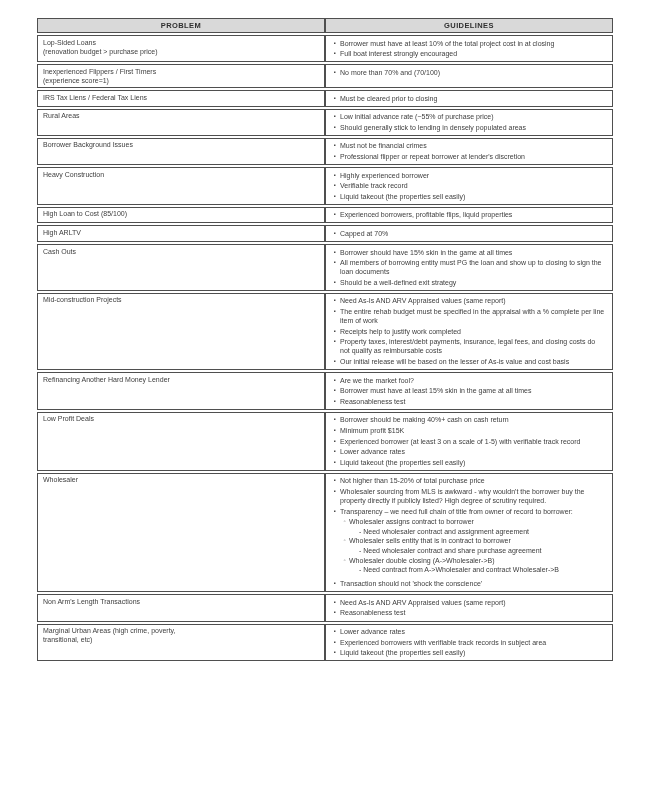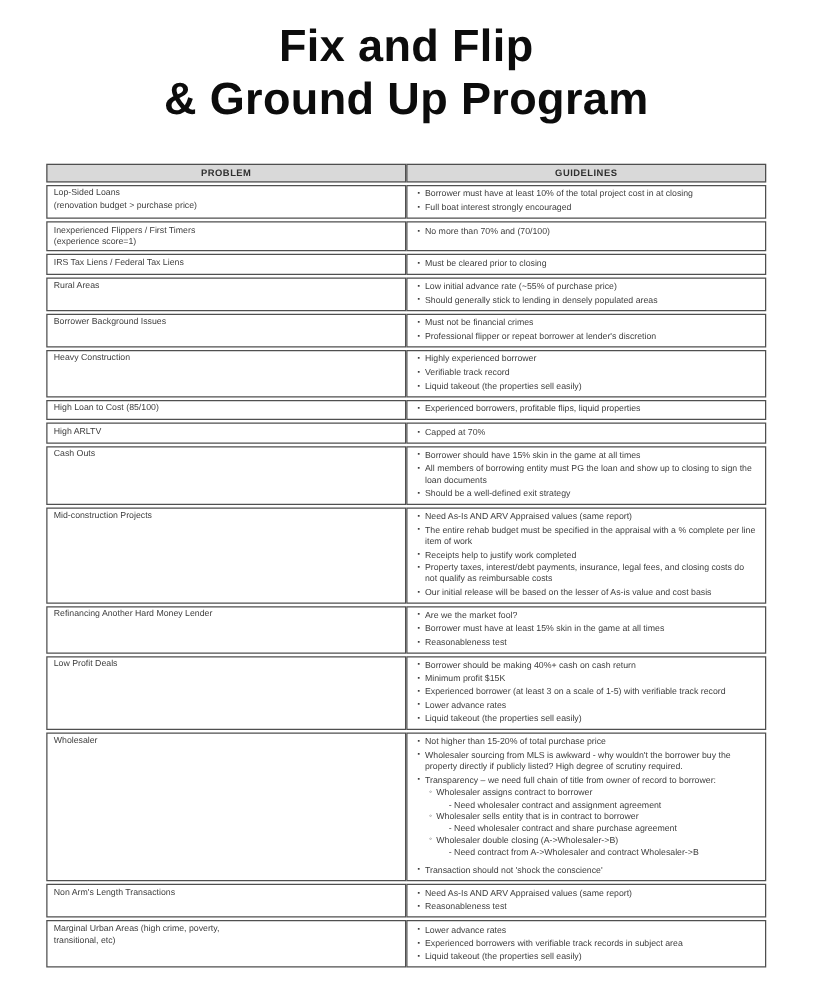--- a/index.html
+++ b/index.html
@@ -83,21 +83,20 @@
   .item.l2 { margin: 0.5px 0 0.5px 10px; }
   .item.l2 .m { width: 9px; font-size: 6px; }
   .item.l3 { margin: 0 0 0.5px 29px; }
   .item.gap { margin-top: 5px; }
 </style>
 </head>
 <body>
 
 <div class="page">
 
-  <h1 class="title"><span>Fix and Flip</span><br><span>&amp; Ground Up Program</span></h1>
 
   <table class="loan-table">
     <thead>
       <tr>
         <th class="col">PROBLEM</th>
         <th class="col">GUIDELINES</th>
       </tr>
     </thead>
     <tbody id="rows-body">
         <tr>

